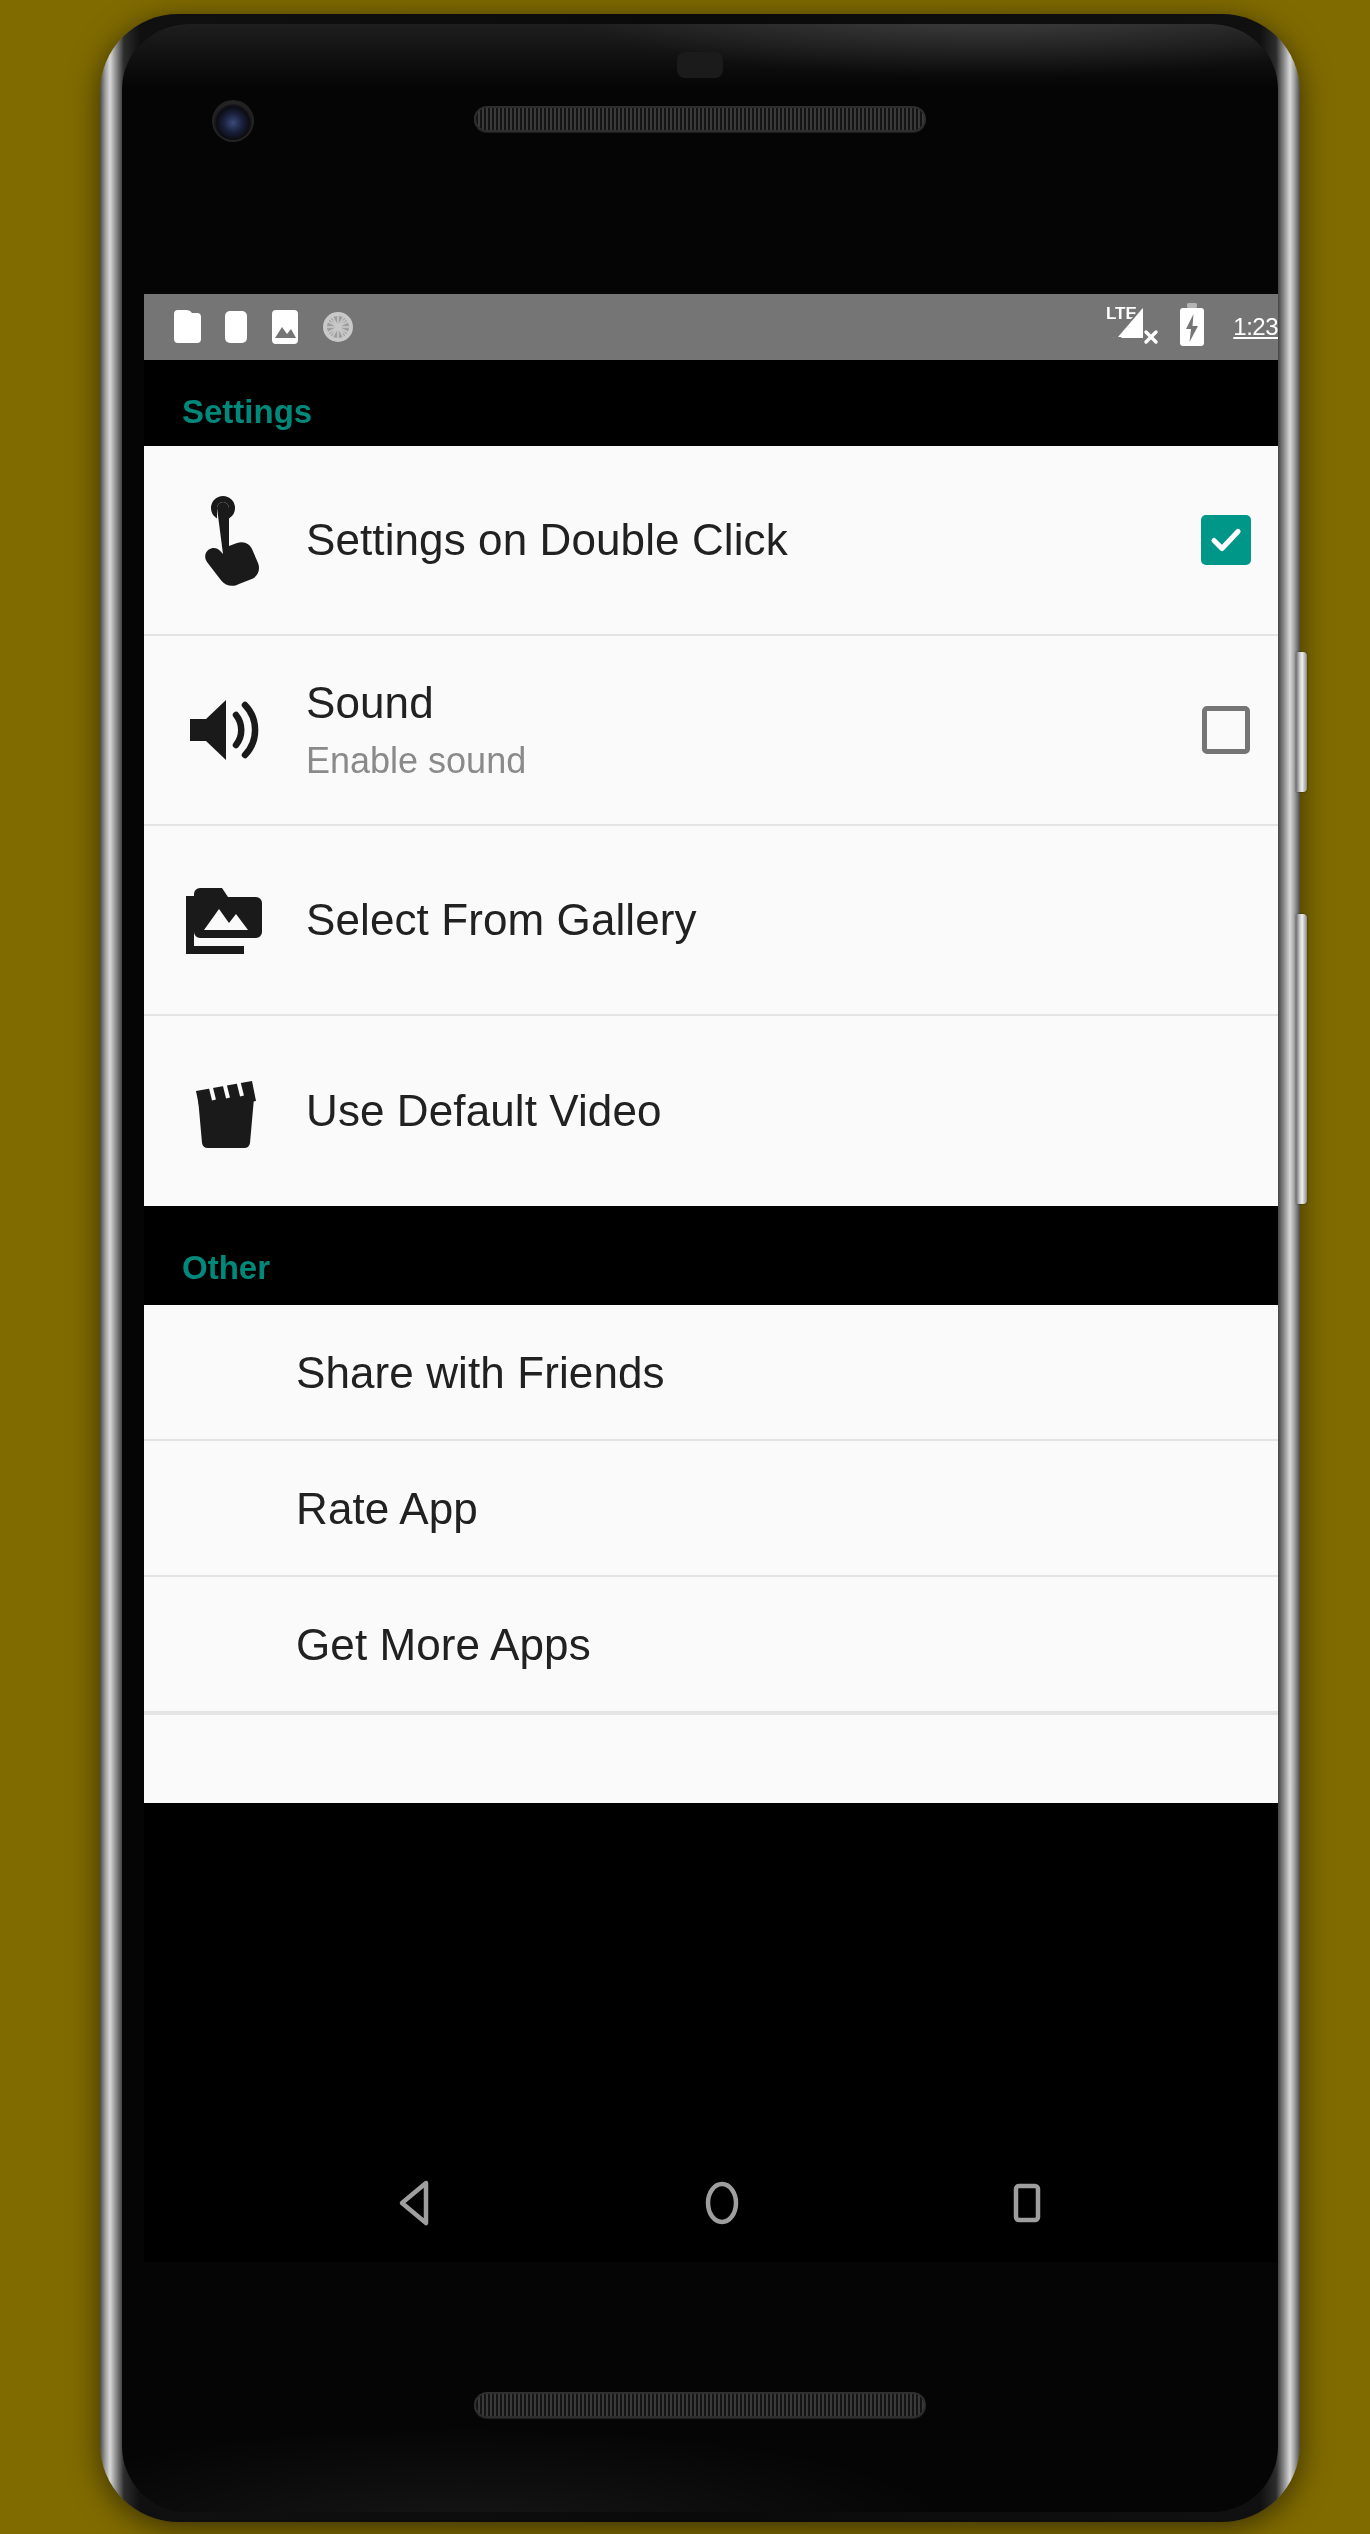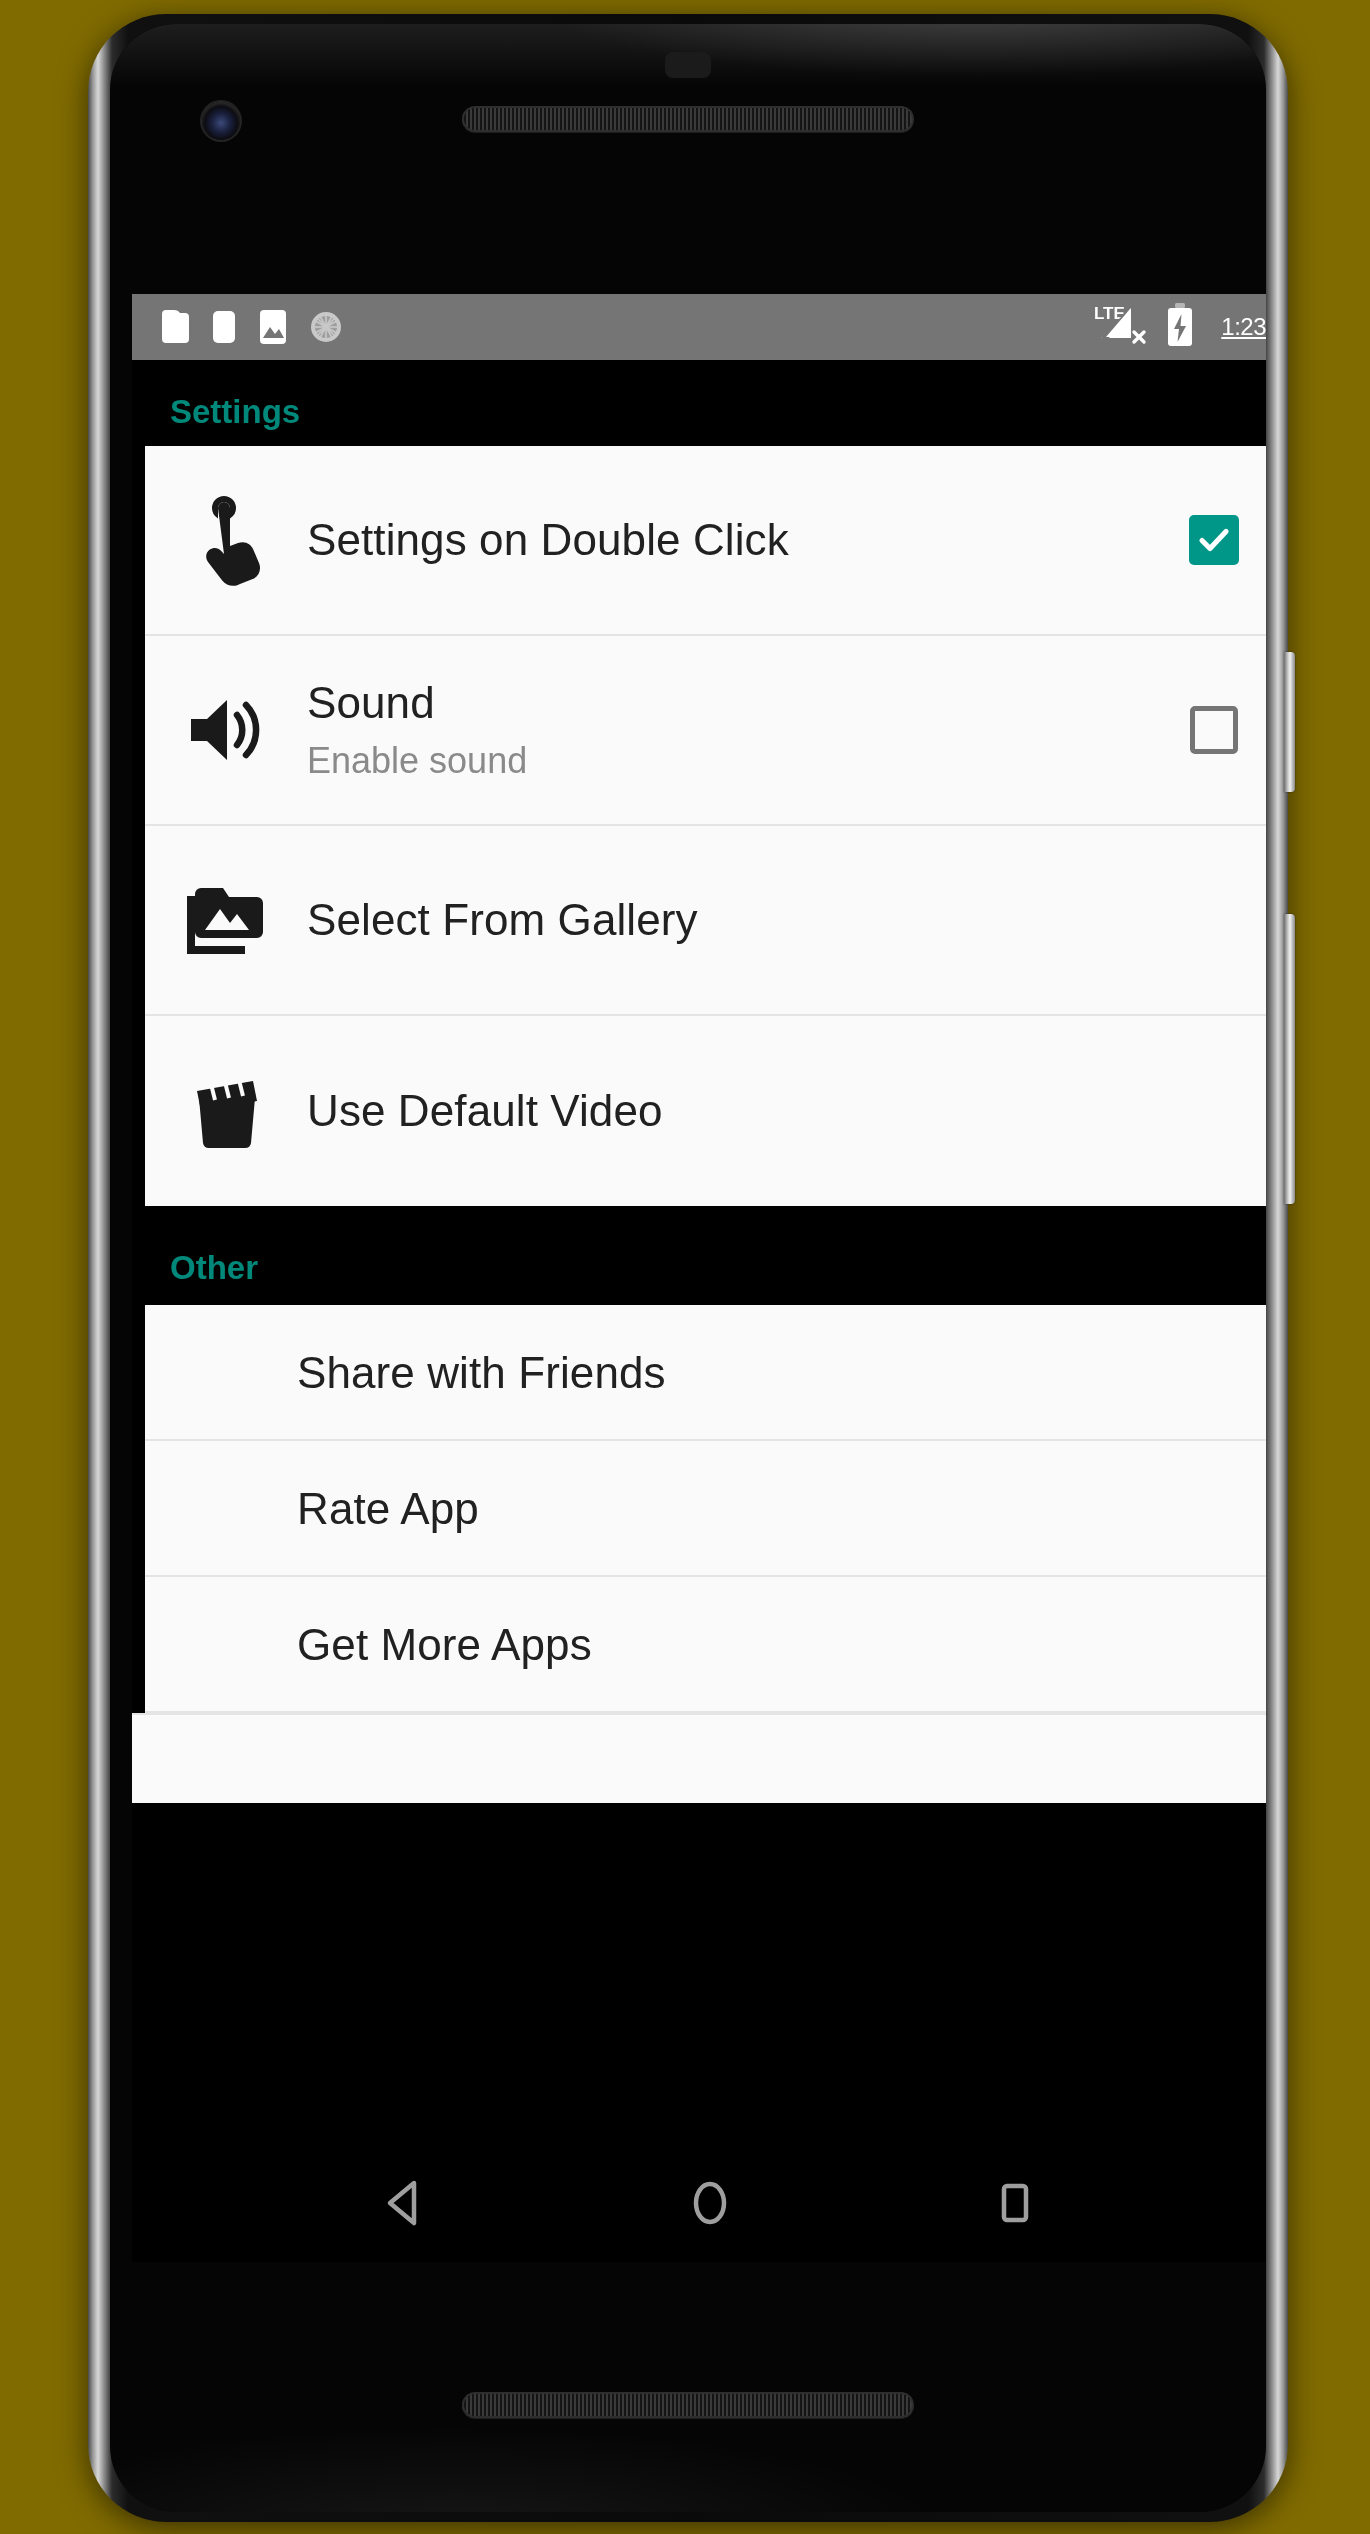--- a/index.html
+++ b/index.html
@@ -12,21 +12,21 @@
 
   body {
     background: #806B00;
     font-family: "Liberation Sans", sans-serif;
     position: relative;
   }
 
   
   #phone-frame {
     position: absolute;
-    left: 88px;
+    left: 100px;
     top: 14px;
     width: 1200px;
     height: 2508px;
     border-radius: 78px;
     background: linear-gradient(90deg,
       #4a4a4a 0px, #9a9a9a 5px, #d8d8d8 10px, #8d8d8d 16px,
       #2c2c2c 24px, #101010 40px,
       #0a0a0a 50%,
       #101010 calc(100% - 40px), #2c2c2c calc(100% - 24px),
       #8d8d8d calc(100% - 16px), #d8d8d8 calc(100% - 10px),
@@ -178,21 +178,20 @@
     padding-bottom: 18px;
   }
 
   .pref-row {
     display: flex;
     align-items: center;
     min-height: 190px;
     padding: 0 36px 0 36px;
     border-bottom: 2px solid #E4E4E4;
     background: #FAFAFA;
-    margin-left: 13px;
   }
   .pref-row.no-divider { border-bottom: none; }
   .pref-row.short { min-height: 136px; }
 
   .pref-icon {
     width: 92px;
     flex: 0 0 92px;
     display: flex;
     align-items: center;
     justify-content: center;

